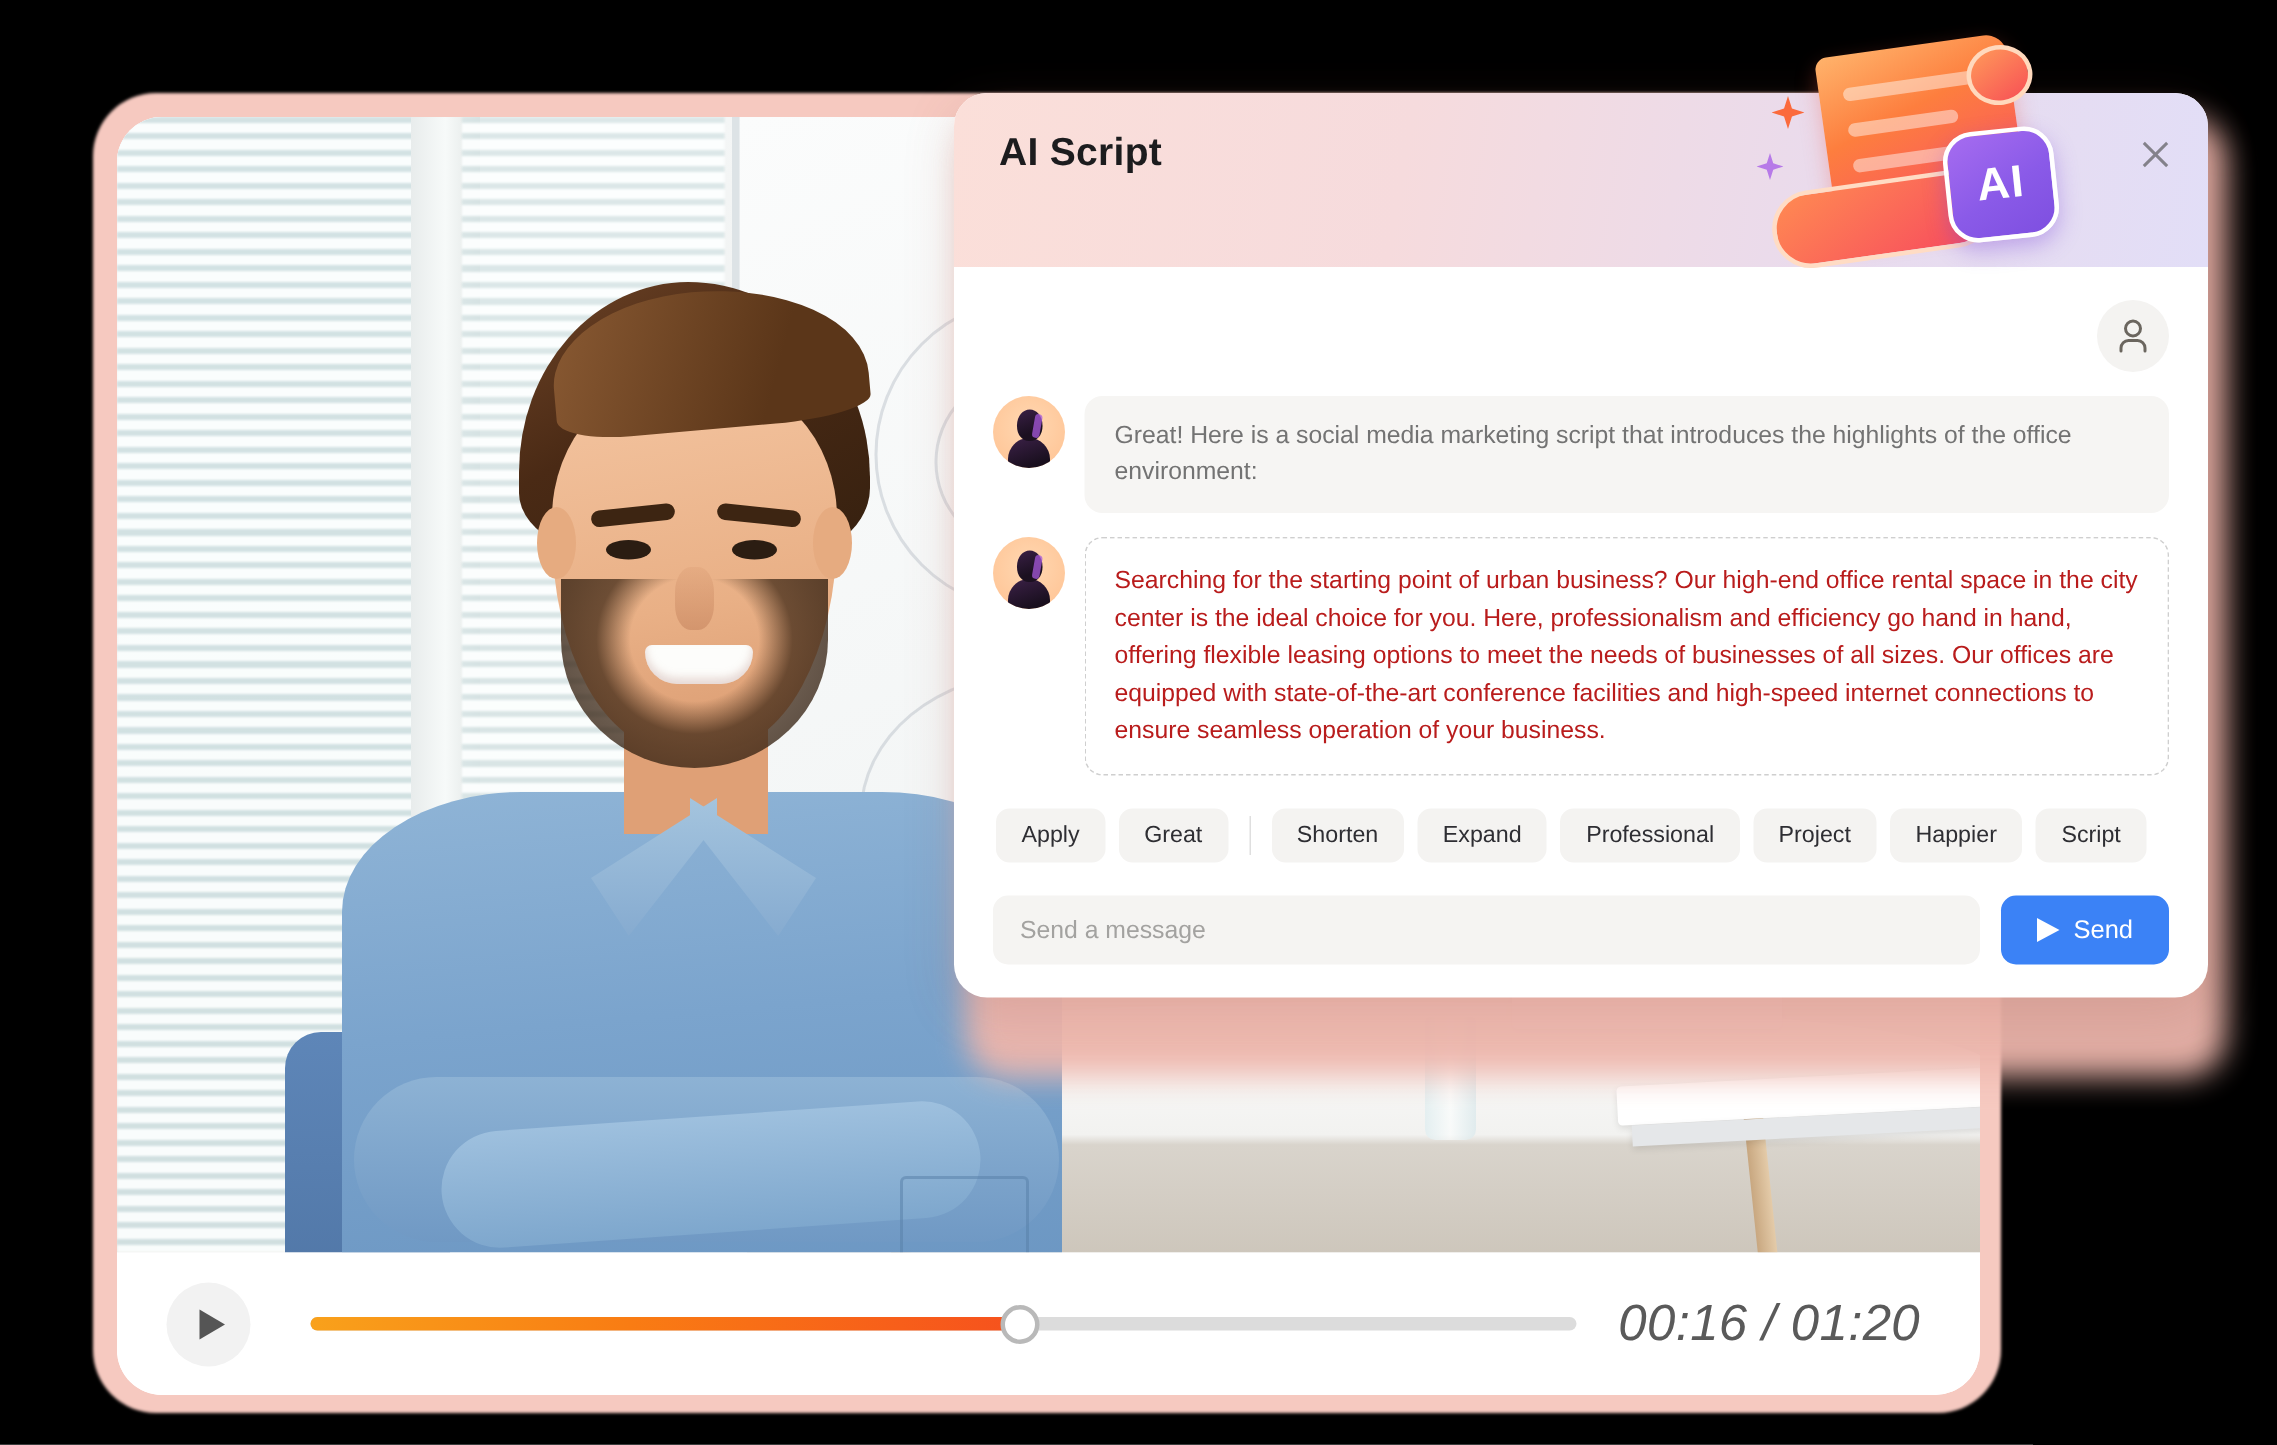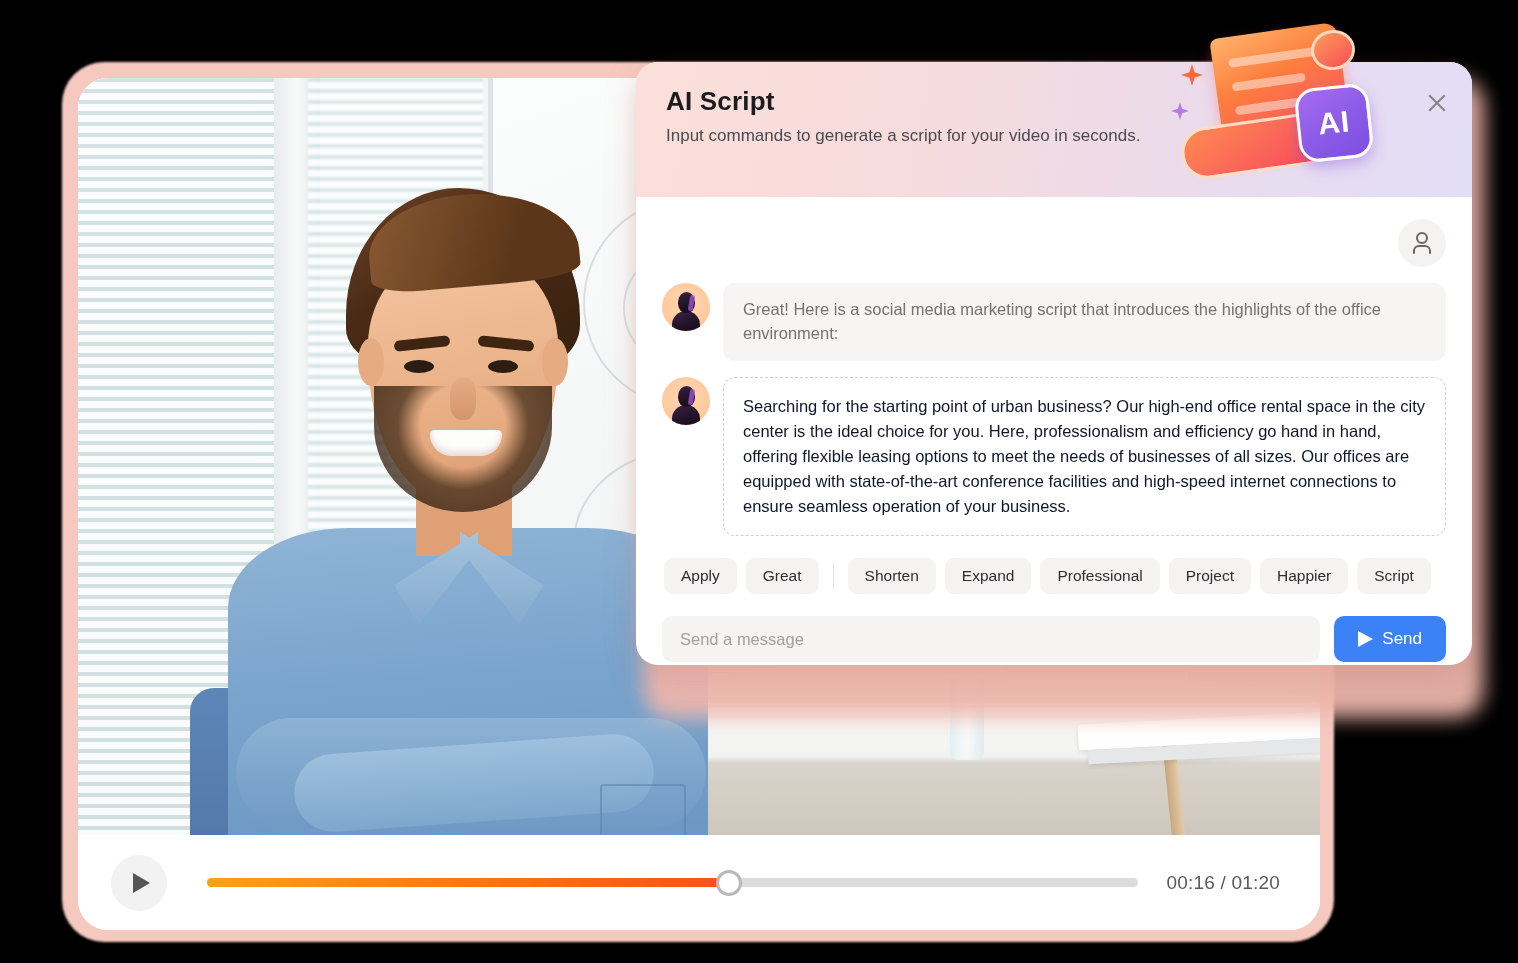--- a/index.html
+++ b/index.html
@@ -177,37 +177,37 @@
   }
   .track-wrap { flex: 1; margin: 0 28px 0 40px; position: relative; height: 24px; display:flex; align-items:center; }
   .track { position:absolute; left:0; right:0; height: 9px; border-radius: 6px; background:#dcdcdc; }
   .track-fill { position:absolute; left:0; height: 9px; border-radius: 6px;
     background: linear-gradient(90deg,#f9a11b 0%,#f97c13 45%,#f6511d 100%); }
   .thumb {
     position:absolute; width: 26px; height: 26px; border-radius:50%;
     background:#fff; border: 3px solid #b9b9b9; transform: translateX(-50%);
     cursor: pointer;
   }
-  .time { margin-right: 40px; color:#5a5a5a; font-size: 19px; letter-spacing:.2px; white-space:nowrap; }
+  .time { margin-right: 40px; color:#5a5a5a; font-size: 34px; letter-spacing:.2px; white-space:nowrap;font-style:italic; }
 
   
   .panel-glow {
     position: absolute; left: 644px; top: 78px;
     width: 840px; height: 640px; border-radius: 28px;
     background: #eeb7ad; filter: blur(10px); opacity:.95;
   }
   .panel {
     position: absolute; left: 636px; top: 62px;
     width: 836px; height: 603px;
     background: #fff; border-radius: 22px;
     overflow: hidden;
     box-shadow: 0 10px 34px rgba(160,90,80,.18);
   }
   .panel-header {
-    position: relative; height: 135px;
+    position: relative; height: 116px;
     background: linear-gradient(100deg,#fbdfd9 0%,#f6dbdd 36%,#eadbec 68%,#e2def7 100%);
     padding: 24px 0 0 30px;
   }
   .panel-title { font-size: 26px; font-weight: 700; color: #1c1c1e; letter-spacing:.2px; }
   .panel-sub { margin-top: 9px; font-size: 17px; color: #4b4b4f; }
   .close-btn {
     position:absolute; right: 22px; top: 28px; width: 26px; height: 26px;
     cursor:pointer; opacity:.62;
   }
   .close-btn:before, .close-btn:after {
@@ -286,21 +286,21 @@
   .avatar .hl {
     position:absolute; left: 27px; top: 12px; width: 5px; height: 16px;
     background: rgba(168,90,220,.75); border-radius: 4px; transform: rotate(10deg);
   }
   .reply-bubble {
     background: #f6f5f3; border-radius: 12px; padding: 15px 20px;
     font-size: 16.5px; color: #737373; line-height: 1.45; flex: 1;
   }
   .script-box {
     border: 1.6px dashed #cfcfcf; border-radius: 12px; padding: 16px 19px;
-    font-size: 16.5px; color: #0f172a; line-height: 1.52; flex: 1;
+    font-size: 16.5px; color: #b91c1c; line-height: 1.52; flex: 1;
     background: #fff;
   }
 
   .actions { display:flex; align-items:center; gap: 9px; margin: 22px 0 0 2px; }
   .chip {
     background:#f4f3f1; border-radius: 9px; padding: 9px 17px;
     font-size: 15.5px; color: #2e2e33; cursor: pointer; white-space:nowrap;
   }
   .divider { width:1px; height: 26px; background:#dfdfdf; margin: 0 5px; }
 
@@ -390,21 +390,20 @@
       </div>
       <div class="time">00:16 / 01:20</div>
     </div>
   </div>
 
   <div class="panel-glow"></div>
   <div class="panel">
 
     <div class="panel-header">
       <div class="panel-title">AI Script</div>
-      <div class="panel-sub">Input commands to generate a script for your video in seconds.</div>
       <div class="close-btn"></div>
     </div>
 
     <div class="panel-body">
 
       <div class="row prompt-row">
         <div class="user-icon">
           <svg width="26" height="26" viewBox="0 0 26 26" fill="none" stroke="#6b665f" stroke-width="2">
             <circle cx="13" cy="8" r="5"></circle>
             <path d="M5 23 v-2 a5 5 0 0 1 5-5 h6 a5 5 0 0 1 5 5 v2" stroke-linecap="round"></path>

